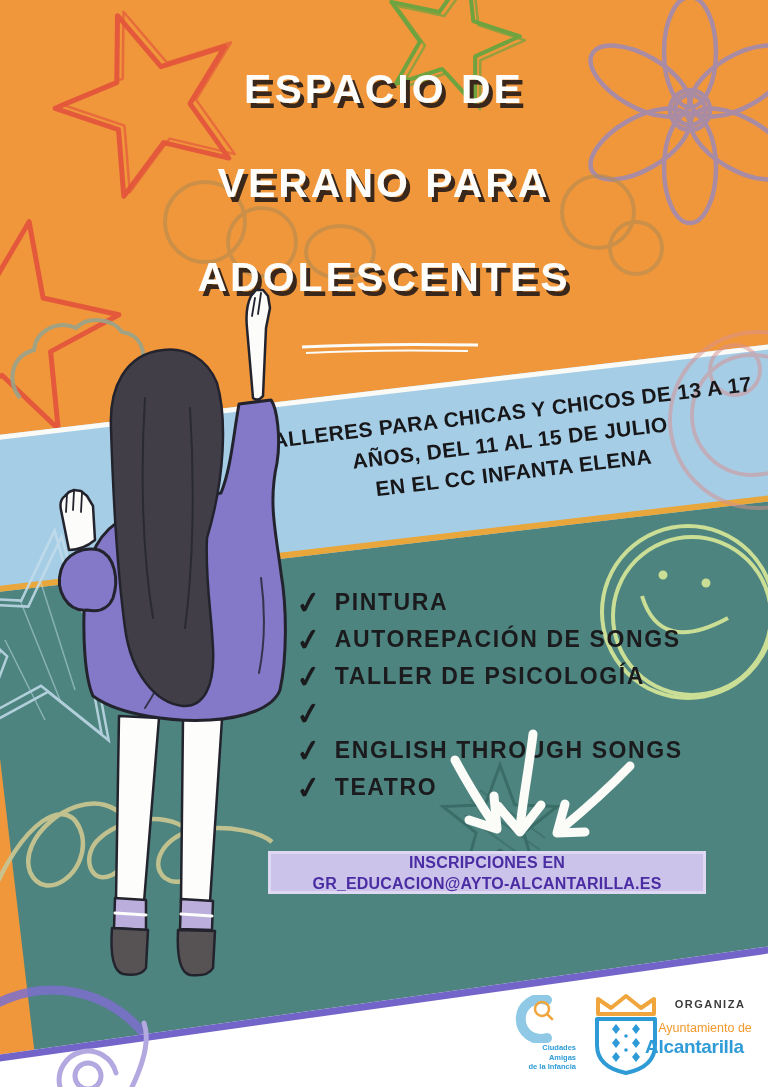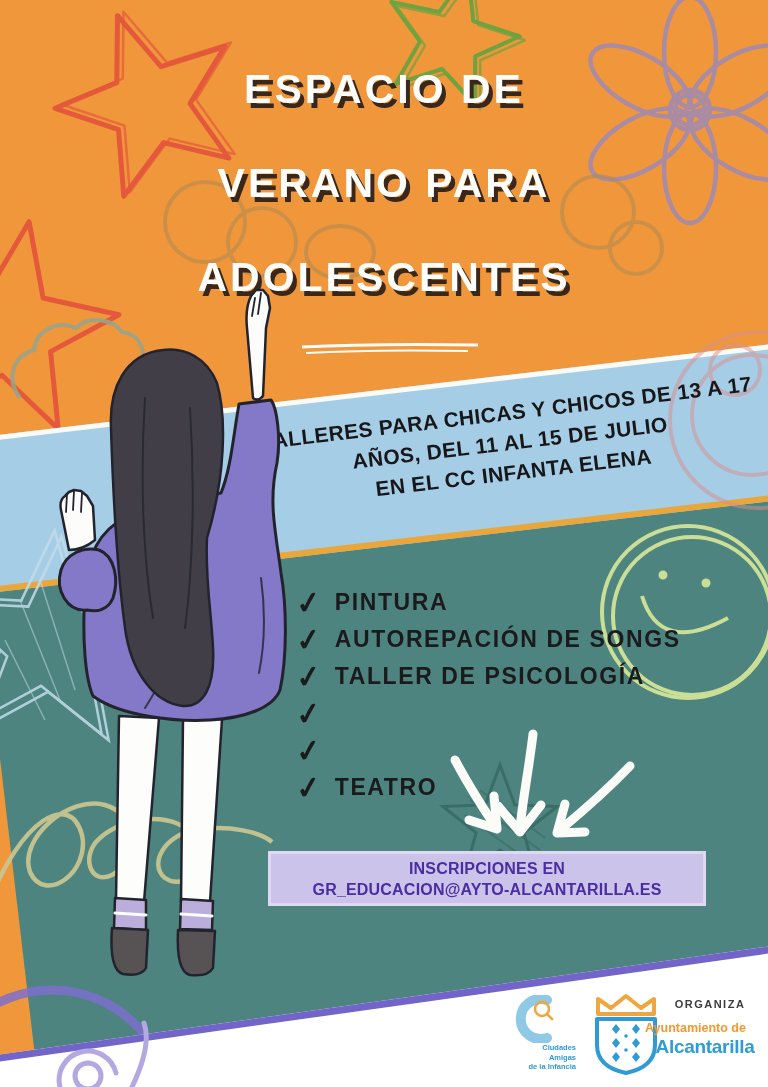--- a/index.html
+++ b/index.html
@@ -22,34 +22,34 @@
          color:#FDFDFB;font-weight:800;font-size:41px;line-height:94px;letter-spacing:3px;
          text-shadow:4px 5px 0 #38271A;}
   .subtitle{position:absolute;left:255px;top:398px;width:510px;z-index:4;text-align:center;
          transform:rotate(-6.8deg);color:#17171A;font-weight:700;font-size:21px;line-height:30px;
          letter-spacing:.4px;}
   .checklist{position:absolute;left:296px;top:584px;z-index:5;}
   .check-item{display:flex;align-items:center;height:37px;color:#1B1B1E;font-weight:700;
          font-size:23px;letter-spacing:1.6px;white-space:nowrap;}
   .checkmark{font-size:30px;font-weight:700;margin-right:12px;transform:rotate(-8deg);line-height:1;}
 
-  .banner{position:absolute;left:268px;top:851px;width:438px;height:55px;background:#CBC3EA;
+  .banner{position:absolute;left:268px;top:851px;width:438px;height:43px;background:#CBC3EA;
          border:3px solid #DED8F2;box-sizing:border-box;z-index:6;display:flex;flex-direction:column;
          justify-content:center;align-items:center;}
   .banner-line{color:#4B2DA3;font-weight:700;font-size:16px;line-height:21px;letter-spacing:.2px;}
 
   
   .cai{position:absolute;left:492px;top:995px;width:84px;z-index:8;text-align:center;}
   .cai-text{color:#2E9BD6;font-weight:700;font-size:7.5px;line-height:8.5px;text-align:right;margin-top:1px;}
   .shield{position:absolute;left:588px;top:992px;z-index:8;}
   .organiza{position:absolute;left:650px;top:998px;width:120px;text-align:center;z-index:8;
          font-size:11px;font-weight:700;color:#3C3C3C;letter-spacing:1.5px;}
-  .org-top{position:absolute;left:645px;top:1021px;width:120px;z-index:8;
-         font-size:12.5px;font-weight:700;color:#F2992E;}
-  .org-bottom{position:absolute;left:645px;top:1036px;width:120px;text-align:center;z-index:8;
+  .org-top{position:absolute;left:645px;top:1021px;width:120px;text-align:center;z-index:8;
+         font-size:12.5px;font-weight:400;color:#F2992E;}
+  .org-bottom{position:absolute;left:645px;top:1036px;width:120px;z-index:8;
          font-size:19px;font-weight:700;color:#2F9CD8;letter-spacing:-.3px;}
 
   .z1{z-index:1}.z4{z-index:4}.z5{z-index:5}.z8{z-index:8}.z9{z-index:9}
 </style>
 </head>
 <body>
 
 <div class="poster">
 
   <svg class="abs z1" width="768" height="450" style="left:0;top:0;">
@@ -142,20 +142,21 @@
       </div>
     <div class="check-item">
       <span class="checkmark">✓</span>
       <span>TALLER DE PSICOLOGÍA</span>
       </div>
     <div class="check-item">
       <span class="checkmark">✓</span>
       </div>
     <div class="check-item">
       <span class="checkmark">✓</span>
+      <span>ENGLISH THROUGH SONGS</span>
       </div>
     <div class="check-item">
       <span class="checkmark">✓</span>
       <span>TEATRO</span>
       </div>
   </div>
 
   <svg class="abs z5" width="235" height="140" style="left:425px;top:728px;">
     <g fill="none" stroke="#FBFBF8" stroke-width="9" stroke-linecap="round" stroke-linejoin="round">
       <g>

